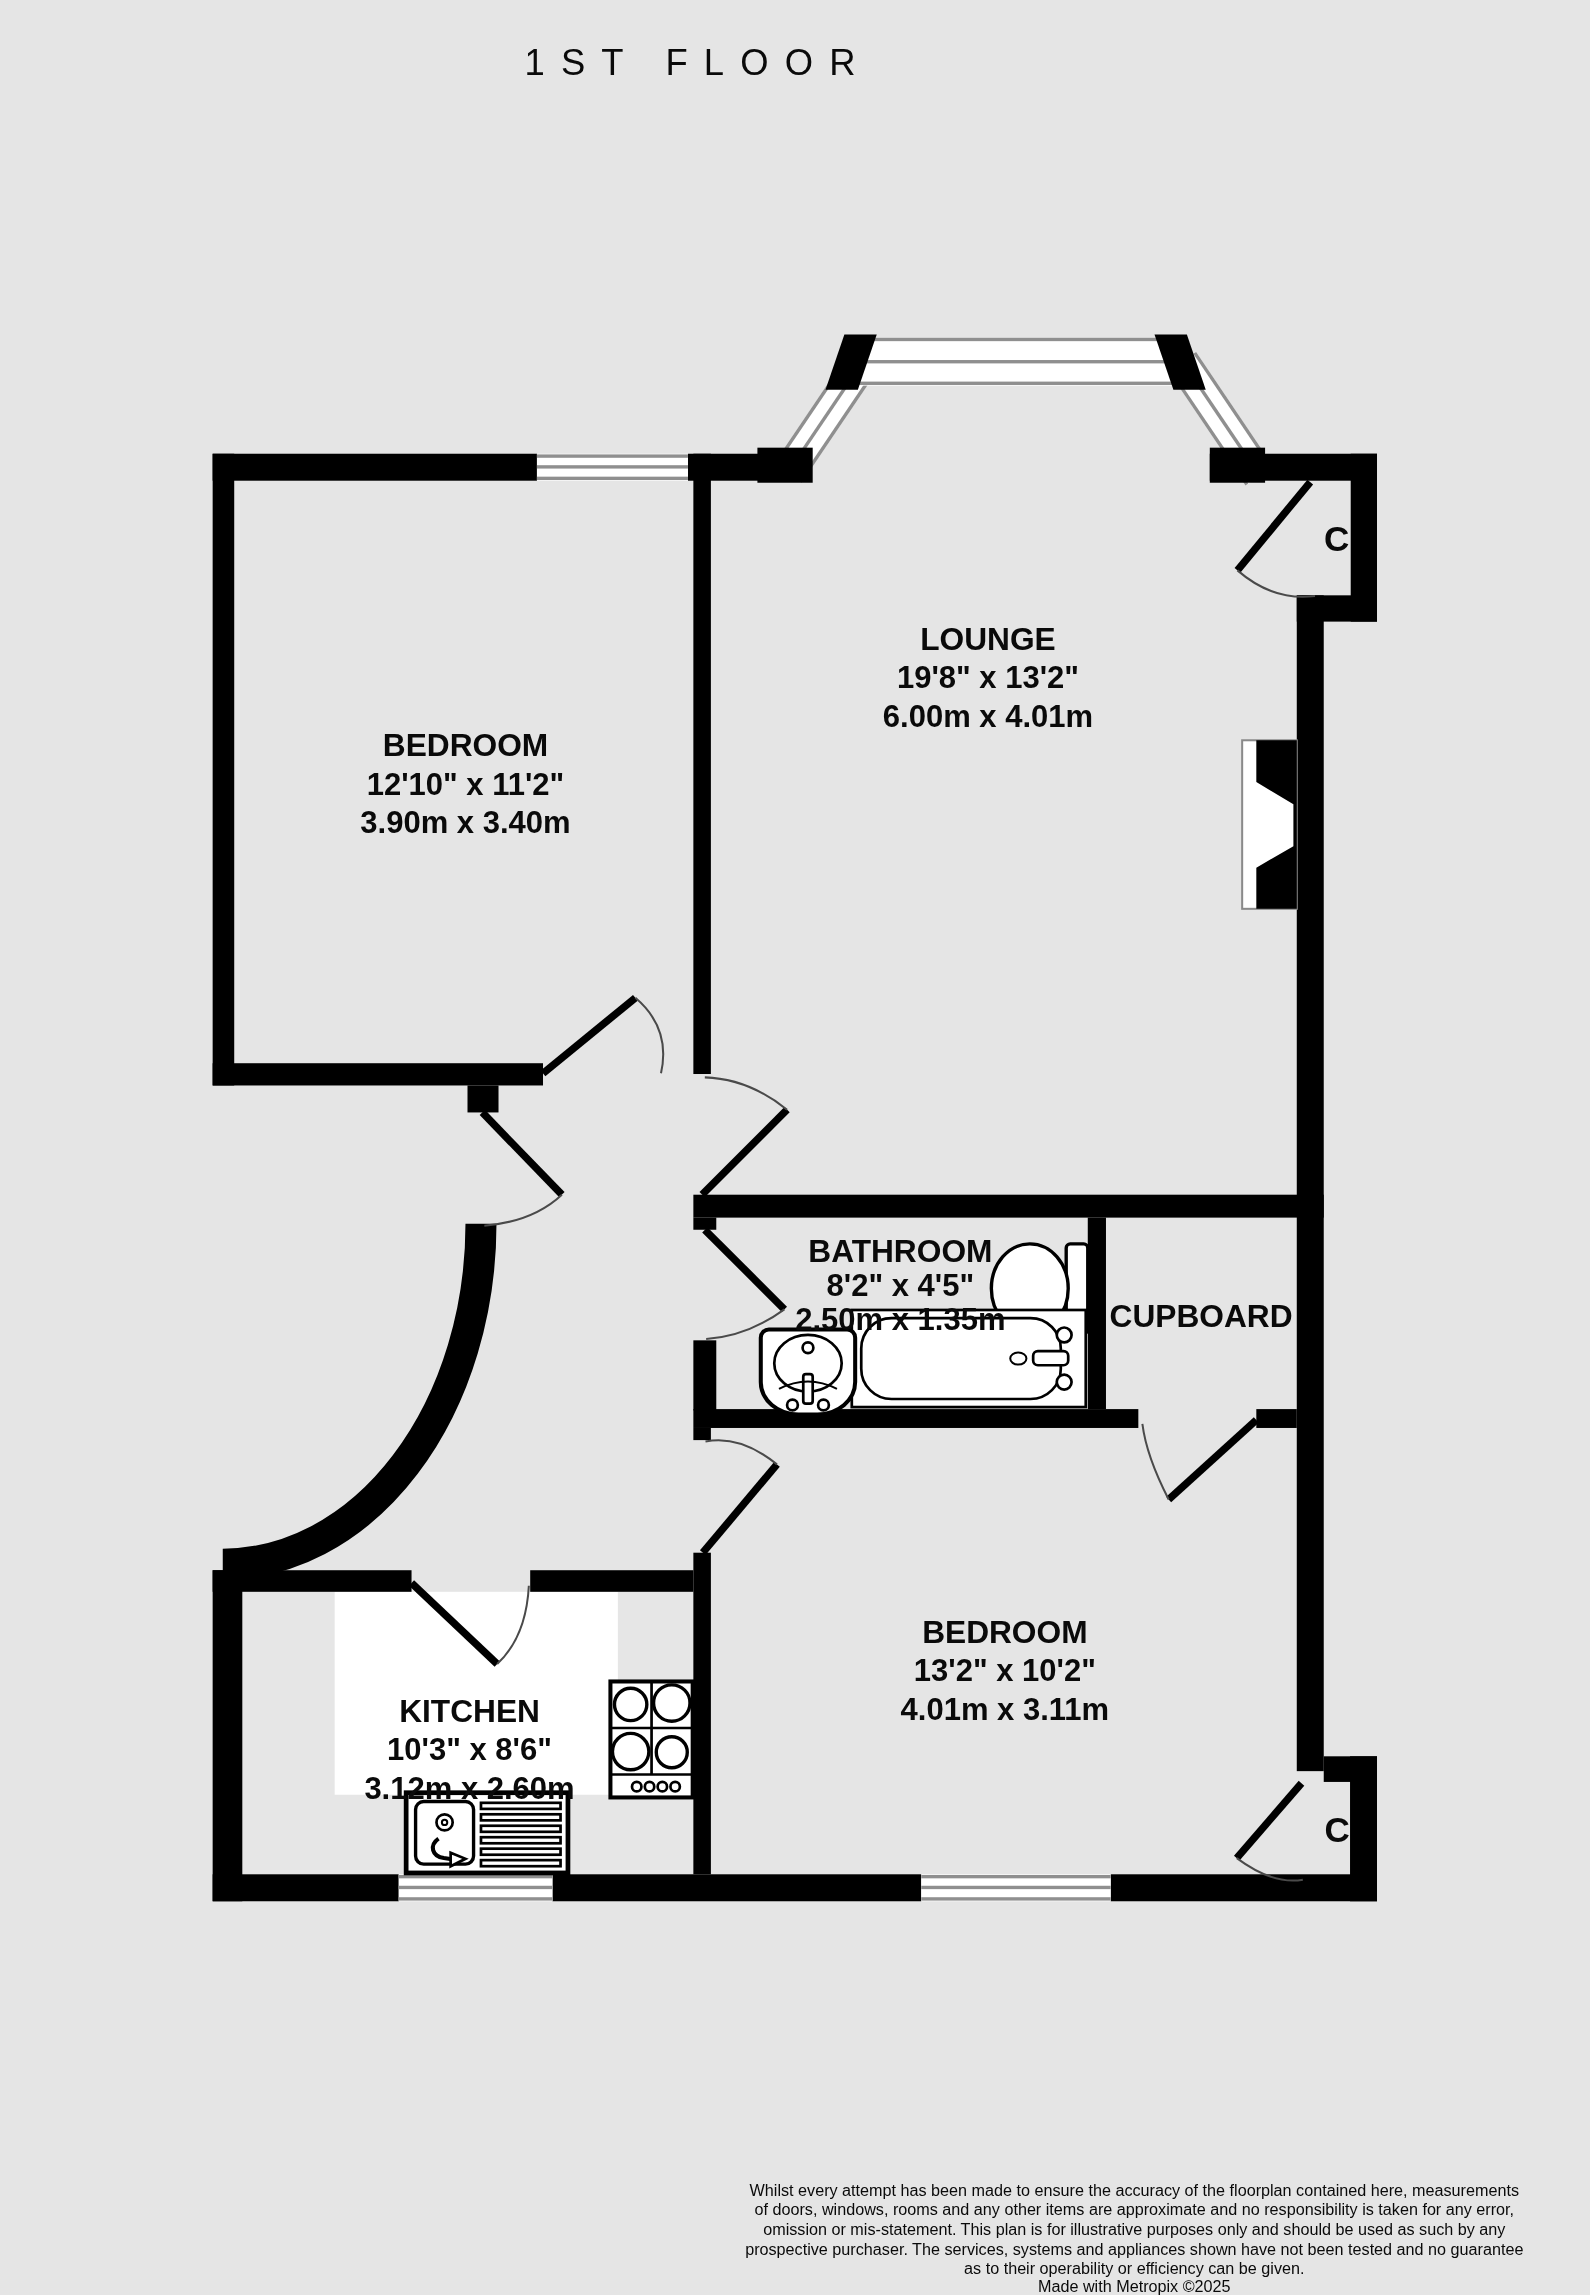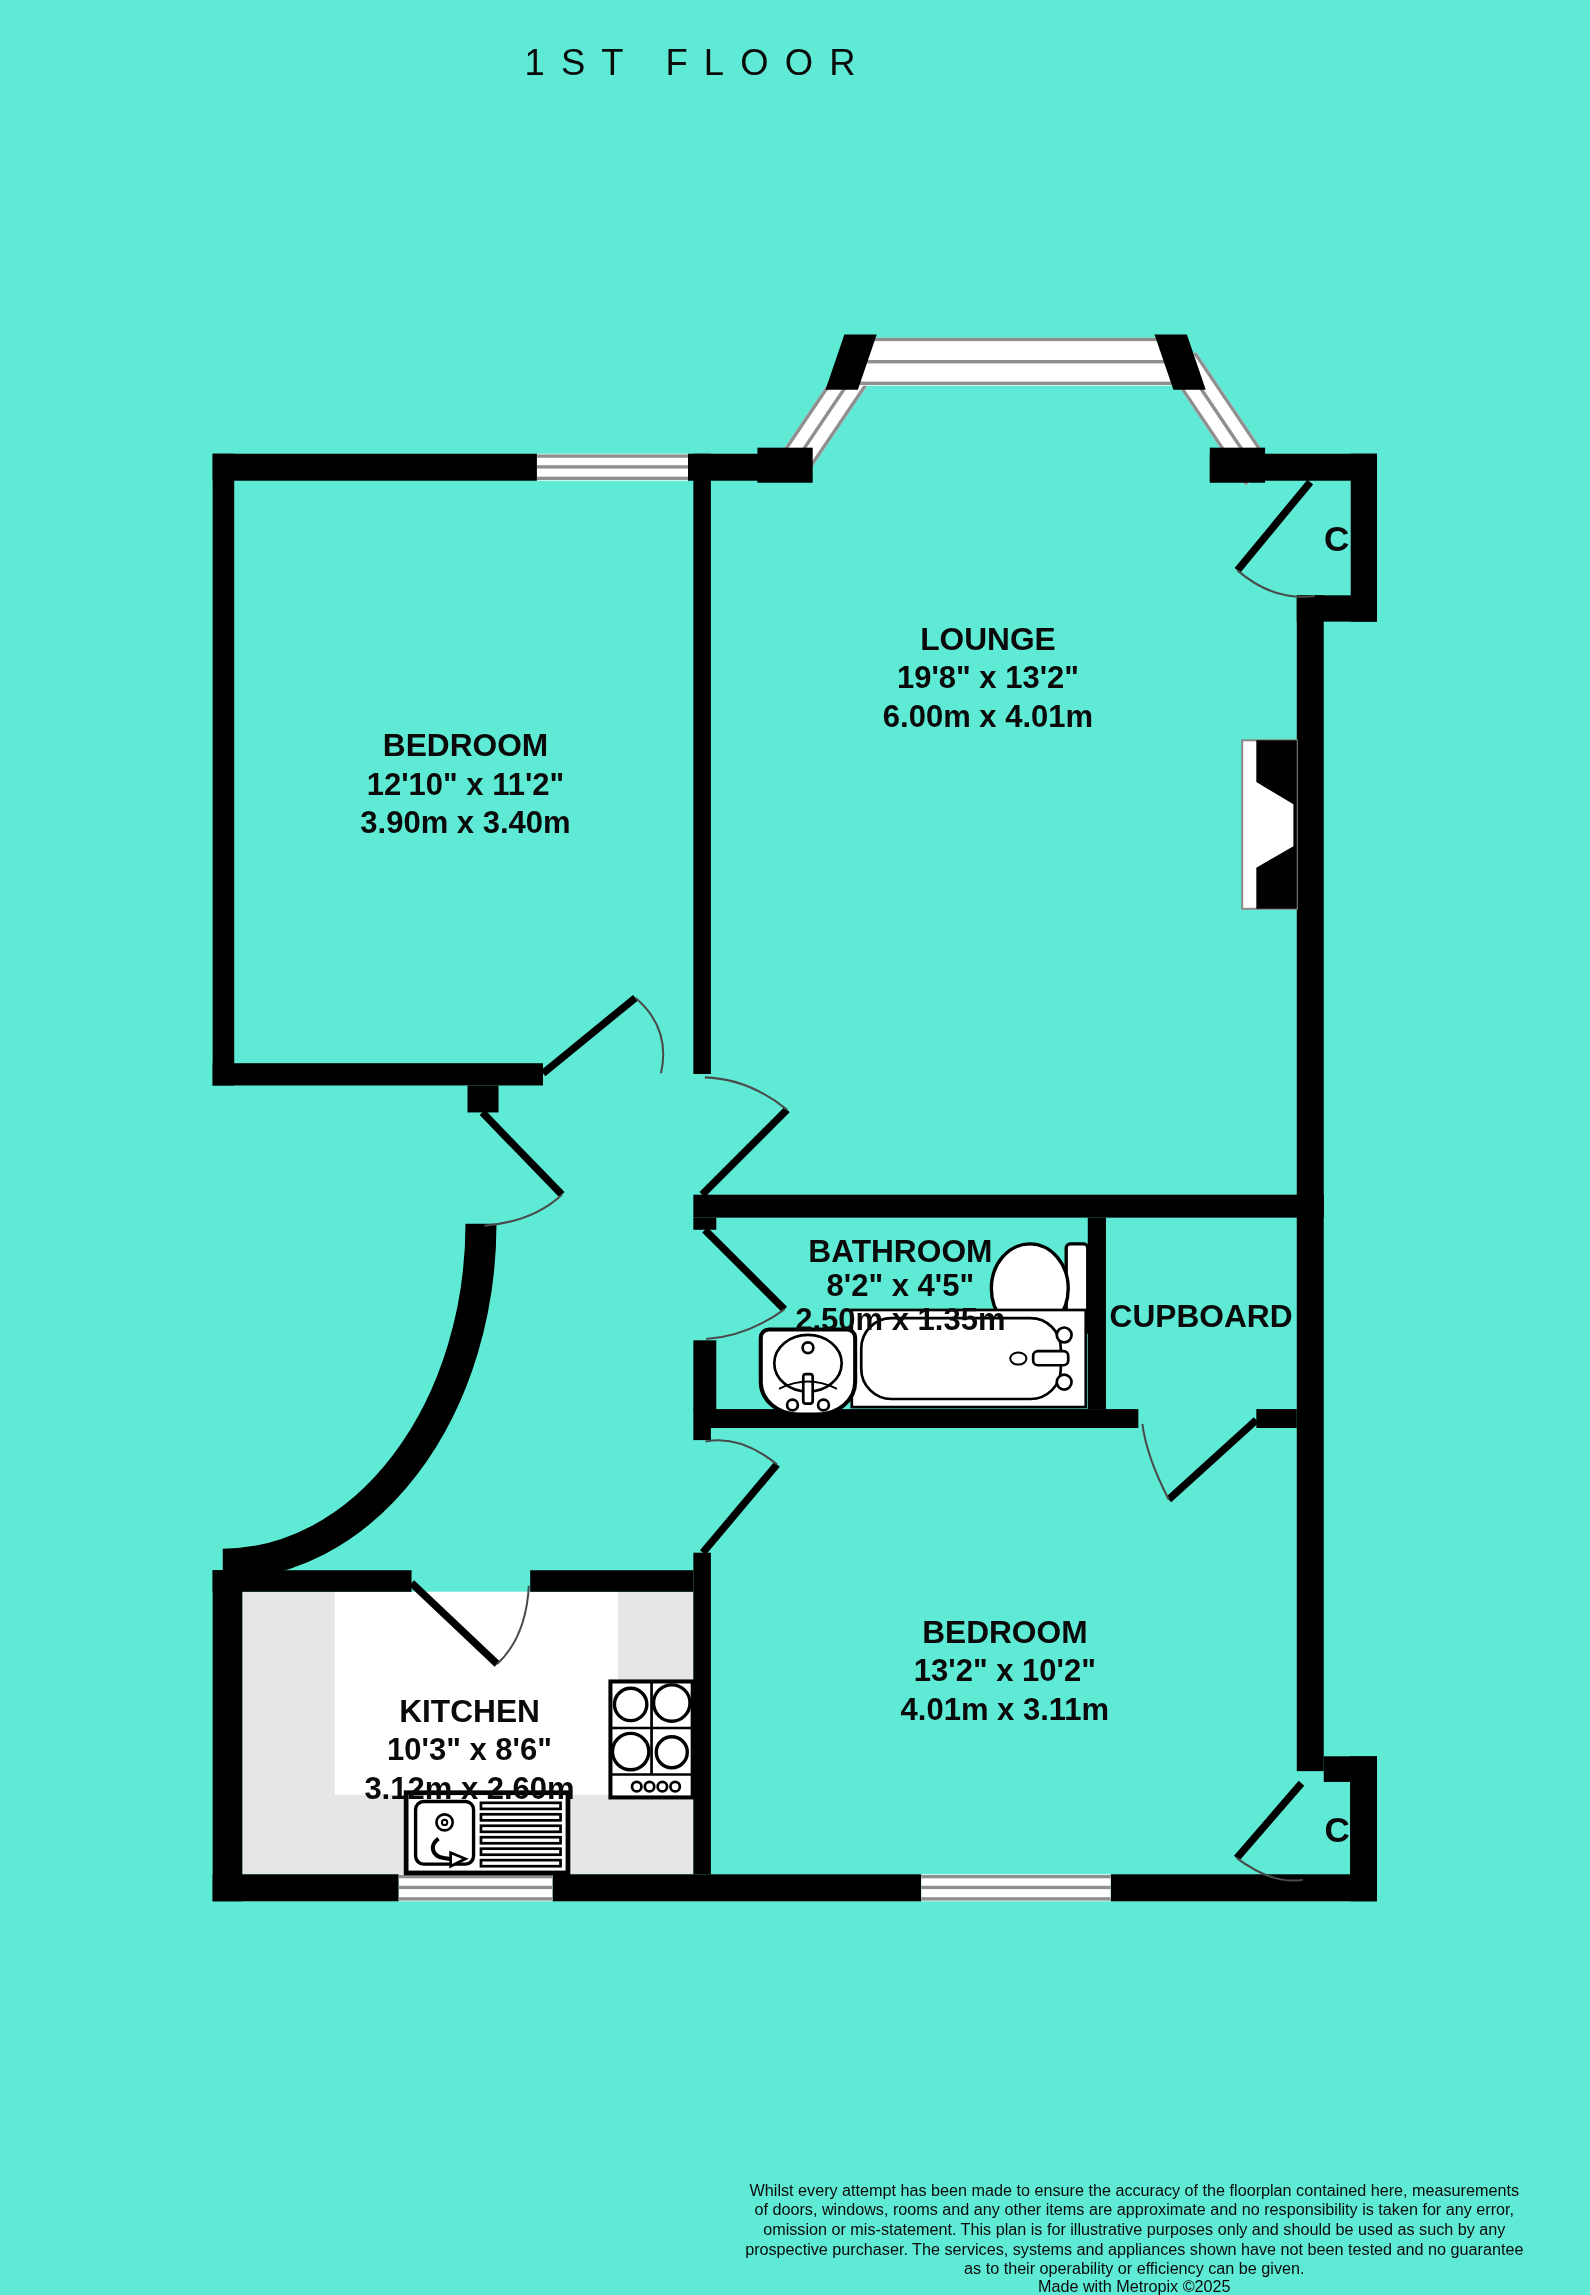--- a/index.html
+++ b/index.html
@@ -1,16 +1,16 @@
 <!DOCTYPE html>
 <html style="font-size:10.8px"><head>
 <meta charset="utf-8">
 <style>
   html,body{margin:0;padding:0;background:#ffffff;}
-  #page{position:relative;width:1591px;height:2295px;background:#5eead4;overflow:hidden;}
+  #page{position:relative;width:1591px;height:2295px;background:#e5e5e5;overflow:hidden;}
   svg{position:absolute;left:0;top:0;}
   text{font-family:"Liberation Sans","DejaVu Sans",sans-serif;fill:#0a0a0a;}
   .title-text{font-size:54px;font-weight:400;letter-spacing:24px;}
   .room-name{font-size:47px;font-weight:bold;}
   .room-dims{font-size:46px;font-weight:bold;}
   .closet-c{font-size:52px;font-weight:bold;}
   .footer-line{font-size:24px;font-weight:400;}
   .wall{fill:#000000;stroke:none;}
   .win-white{fill:#ffffff;}
   .win-line{fill:#8f8f8f;}

